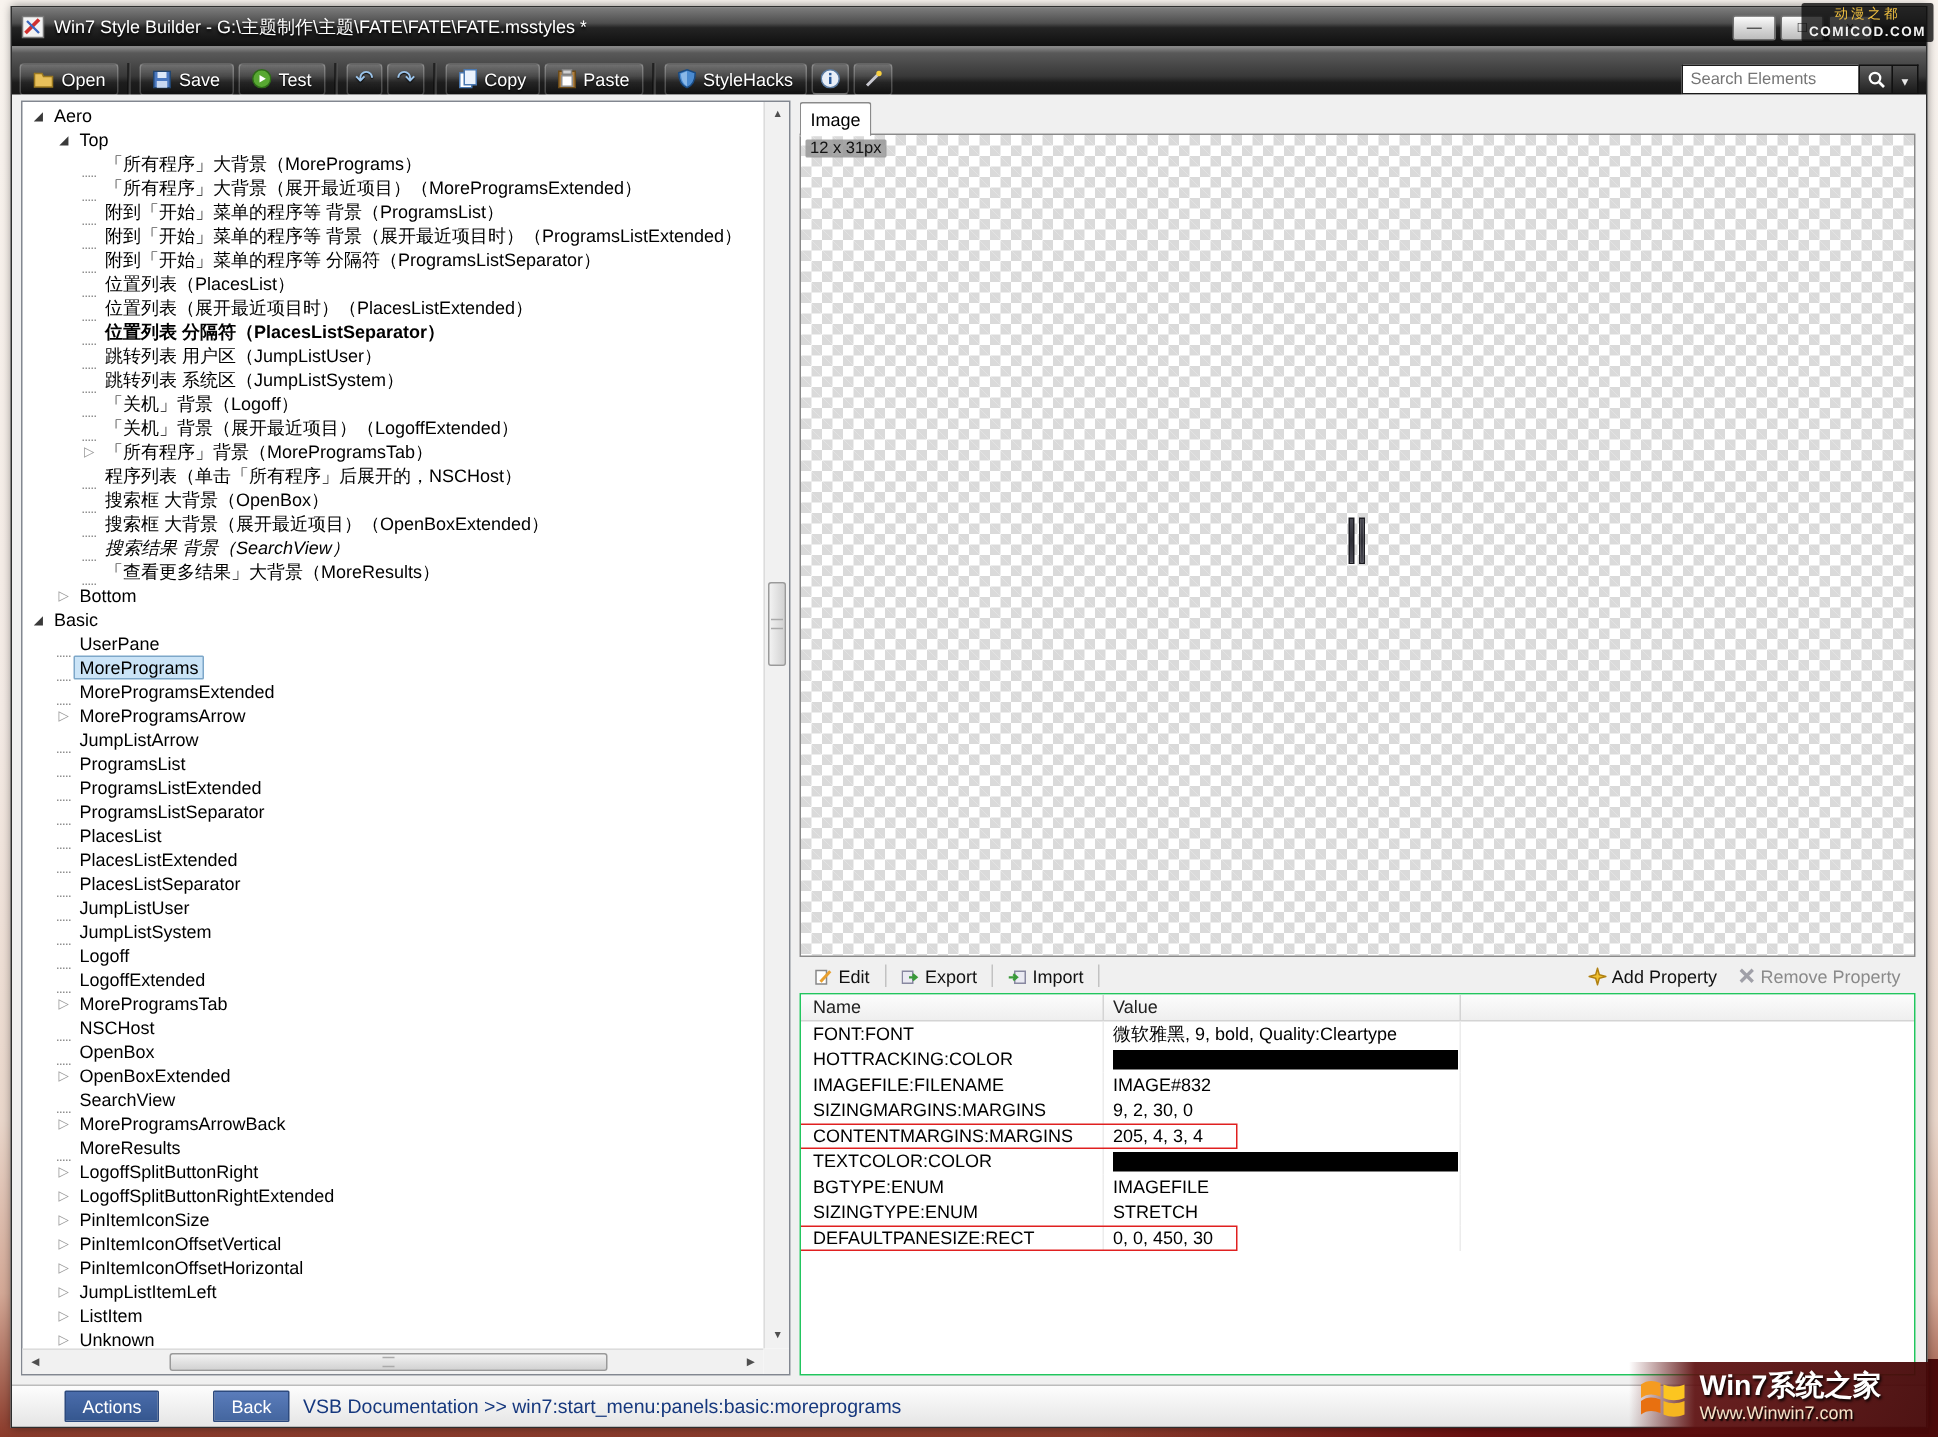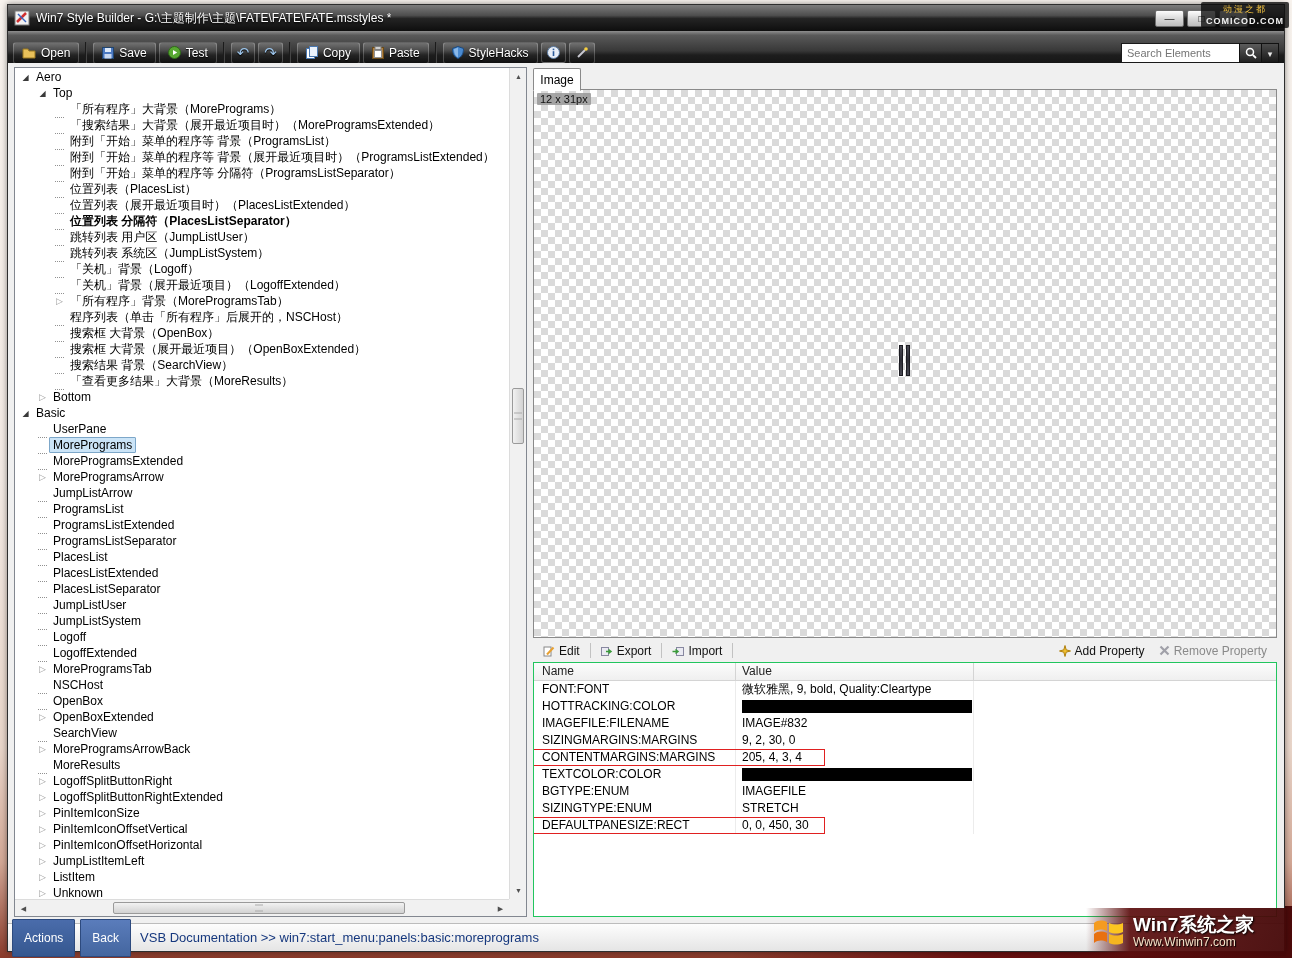--- a/index.html
+++ b/index.html
@@ -113,22 +113,22 @@
   .pr-value { width:238px; padding-left:6px; border-right:1px solid #ececec; height:17px; line-height:17px;
     white-space:nowrap; overflow:hidden; }
   .swatch { display:block; width:230px; height:13px; margin-top:2px; }
   .redbox { position:absolute; left:-9px; top:0; width:300px; height:17px;
     border:1px solid #e02020; pointer-events:none; }
 
   
   .statusbar { position:absolute; left:0; right:0; bottom:0; height:28px;
     background:linear-gradient(180deg,#fdfdfd,#e5e5e5); border-top:1px solid #bcbcbc;
     display:flex; align-items:center; gap:5px; padding:0 4px; }
-  .sbtn { height:38px; padding:0 11px; color:#fff; font-size:12px; display:flex; align-items:center;
-    border:1px solid #2d4a7e; border-radius:1px; }
+  .sbtn { height:21px; padding:0 11px; color:#fff; font-size:12px; display:flex; align-items:center;
+    border:1px solid #2d4a7e; border-radius:1px;margin-left:31px; }
   .sbtn.actions { background:linear-gradient(180deg,#4a6cab,#35578f); }
   .sbtn.back { background:linear-gradient(180deg,#5a7cbb,#44669f); }
   .doc-text { color:#16387e; font-size:13px; margin-left:4px; white-space:nowrap; }
 
   
   .site-logo { position:absolute; right:6px; bottom:2px; height:48px; width:200px; z-index:50;
     display:flex; align-items:center; gap:7px; padding:0 6px;
     background:linear-gradient(90deg, rgba(90,12,12,0), rgba(92,14,14,.92) 22%, rgba(70,8,8,.95)); }
   .sl-text { display:flex; flex-direction:column; line-height:1.1; }
   .sl-title { font-size:19px; font-weight:bold; color:#fff; text-shadow:1px 1px 2px #000; white-space:nowrap; }
@@ -272,21 +272,21 @@
             <div class="tree-item" style="padding-left: 21px;">
     <span class="tw">◢</span>
     <span class="tl">Top</span>
   </div>
             <div class="tree-item" style="padding-left: 38px;">
     <span class="tw dash"></span>
     <span class="tl">「所有程序」大背景（MorePrograms）</span>
   </div>
             <div class="tree-item" style="padding-left: 38px;">
     <span class="tw dash"></span>
-    <span class="tl">「搜索结果」大背景（展开最近项目时）（MoreProgramsExtended）</span>
+    <span class="tl">「所有程序」大背景（展开最近项目）（MoreProgramsExtended）</span>
   </div>
             <div class="tree-item" style="padding-left: 38px;">
     <span class="tw dash"></span>
     <span class="tl">附到「开始」菜单的程序等 背景（ProgramsList）</span>
   </div>
             <div class="tree-item" style="padding-left: 38px;">
     <span class="tw dash"></span>
     <span class="tl">附到「开始」菜单的程序等 背景（展开最近项目时）（ProgramsListExtended）</span>
   </div>
             <div class="tree-item" style="padding-left: 38px;">
@@ -330,21 +330,21 @@
     <span class="tl">程序列表（单击「所有程序」后展开的，NSCHost）</span>
   </div>
             <div class="tree-item" style="padding-left: 38px;">
     <span class="tw dash"></span>
     <span class="tl">搜索框 大背景（OpenBox）</span>
   </div>
             <div class="tree-item" style="padding-left: 38px;">
     <span class="tw dash"></span>
     <span class="tl">搜索框 大背景（展开最近项目）（OpenBoxExtended）</span>
   </div>
-            <div class="tree-item" style="padding-left: 38px;">
+            <div class="tree-item" style="padding-left: 38px; font-style: italic;">
     <span class="tw dash"></span>
     <span class="tl">搜索结果 背景（SearchView）</span>
   </div>
             <div class="tree-item" style="padding-left: 38px;">
     <span class="tw dash"></span>
     <span class="tl">「查看更多结果」大背景（MoreResults）</span>
   </div>
             <div class="tree-item" style="padding-left: 21px;">
     <span class="tw col">▷</span>
     <span class="tl">Bottom</span>

